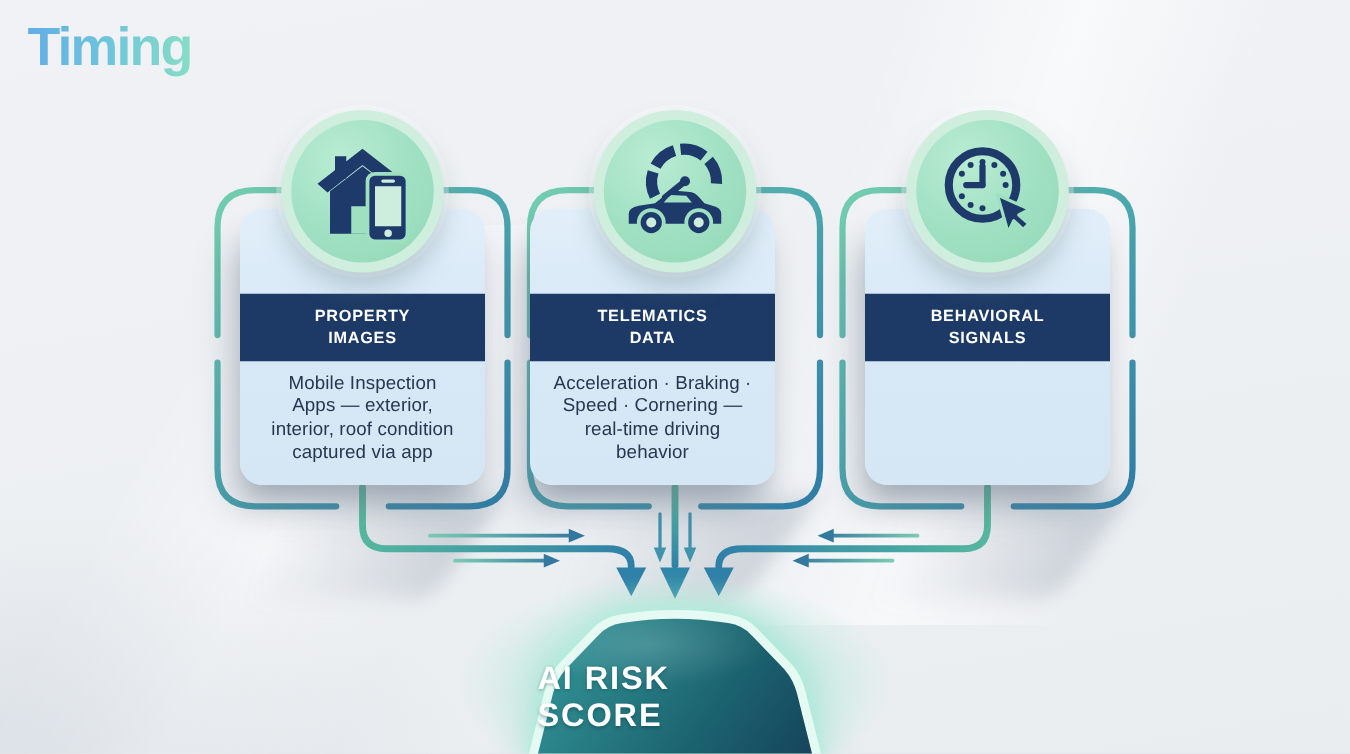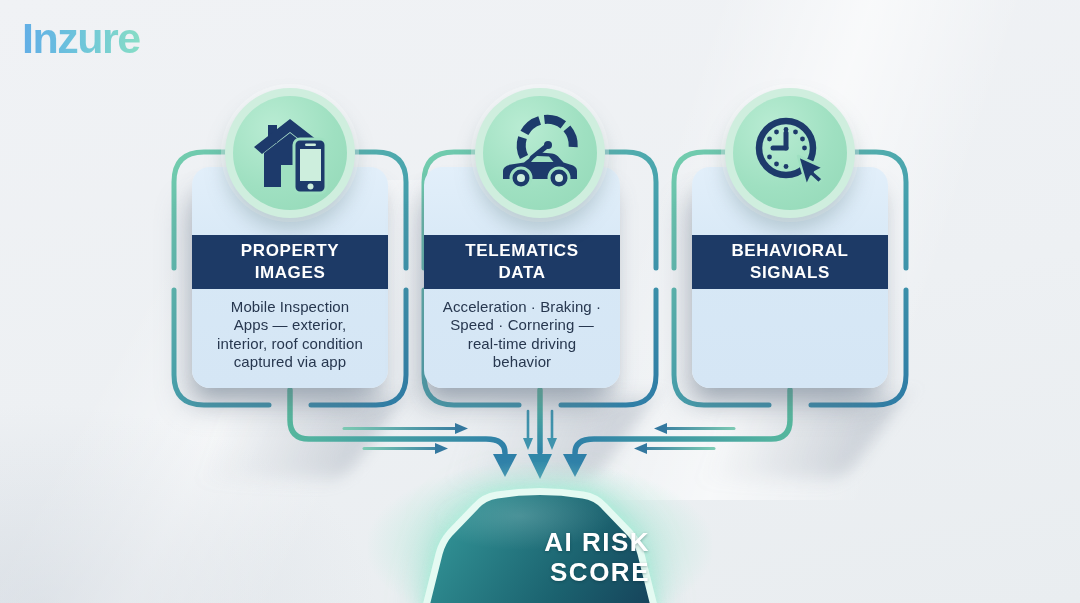--- a/index.html
+++ b/index.html
@@ -35,21 +35,21 @@
   .card{
     position:absolute;top:167px;width:196px;height:221px;z-index:2;border-radius:18px;
     background:linear-gradient(180deg,#e2effa 0%,#d7e8f6 40%,#d5e6f5 100%);
     box-shadow:0 16px 22px -6px rgba(96,112,130,.42),-16px 26px 30px -8px rgba(96,112,130,.28);
   }
   .card-band{
     position:absolute;left:0;top:68px;width:100%;height:54px;background:#1d3a66;
     display:flex;align-items:center;justify-content:center;
   }
   .card-title{
-    color:#fff;font-size:17px;font-weight:700;letter-spacing:.6px;line-height:1.28;
+    color:#fff;font-size:13px;font-weight:700;letter-spacing:.6px;line-height:1.28;
     text-align:center;white-space:pre-line;
   }
   .card-body{
     position:absolute;left:8px;right:8px;top:131px;color:#27374f;font-size:15px;font-weight:400;
     line-height:1.23;text-align:center;white-space:pre-line;letter-spacing:.1px;
   }
   .badge{
     position:absolute;top:88px;width:130px;height:130px;border-radius:50%;z-index:3;
     background:#cfeede;
     box-shadow:0 12px 20px rgba(106,136,138,.35),0 0 0 4px rgba(255,255,255,.35);
@@ -61,34 +61,34 @@
     display:flex;align-items:center;justify-content:center;
   }
 
   .hex-glow{
     position:absolute;left:368px;top:462px;width:344px;height:141px;z-index:2;pointer-events:none;
     background:radial-gradient(ellipse at 50% 60%,rgba(150,230,205,.8) 0%,rgba(150,230,205,.35) 45%,rgba(150,230,205,0) 72%);
   }
   svg.hex{position:absolute;left:370px;top:464px;z-index:3;
     filter:drop-shadow(0 0 5px rgba(175,240,220,.9)) drop-shadow(0 0 16px rgba(130,220,195,.6));}
   .hex-label{
-    position:absolute;left:430px;top:527px;width:220px;z-index:4;text-align:right;
+    position:absolute;left:430px;top:527px;width:220px;z-index:4;text-align:left;
     color:#ffffff;font-size:26px;font-weight:800;letter-spacing:1.5px;line-height:1.17;
     white-space:pre-line;text-shadow:0 1px 3px rgba(0,40,50,.35);
   }
 </style>
 </head>
 <body>
 
 <div class="canvas">
   <div class="streak-a"></div>
   <div class="streak-b"></div>
   <div class="streak-c"></div>
 
-  <div class="logo">Inzure</div>
+  <div class="logo">Timing</div>
 
   <div class="cast" style="left:135px;top:398px;width:240px;height:80px;"></div>
   <div class="cast" style="left:385px;top:398px;width:240px;height:80px;"></div>
   <div class="cast" style="left:635px;top:398px;width:240px;height:80px;"></div>
 
   <svg class="flow" width="1080" height="603" viewBox="0 0 1080 603">
     <defs>
       <linearGradient id="og1" gradientUnits="userSpaceOnUse" x1="174" y1="152" x2="406" y2="405">
         <stop offset="0" stop-color="#74ceae"></stop>
           <stop offset=".55" stop-color="#45a0ad"></stop>

